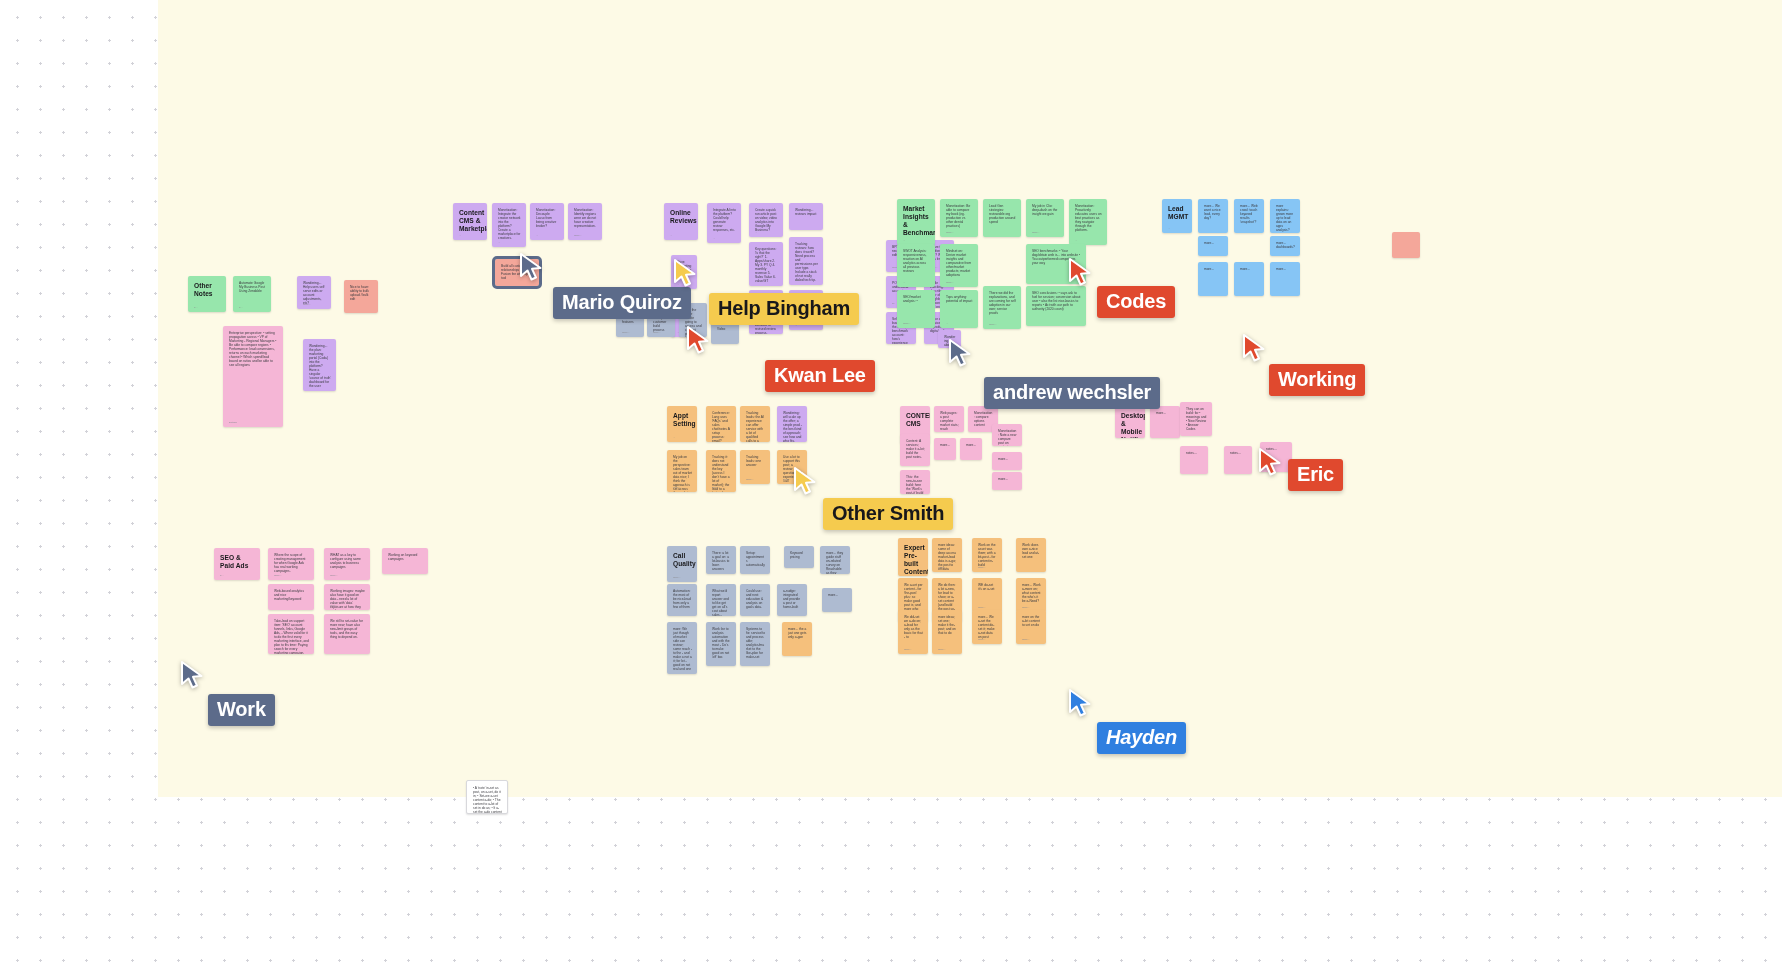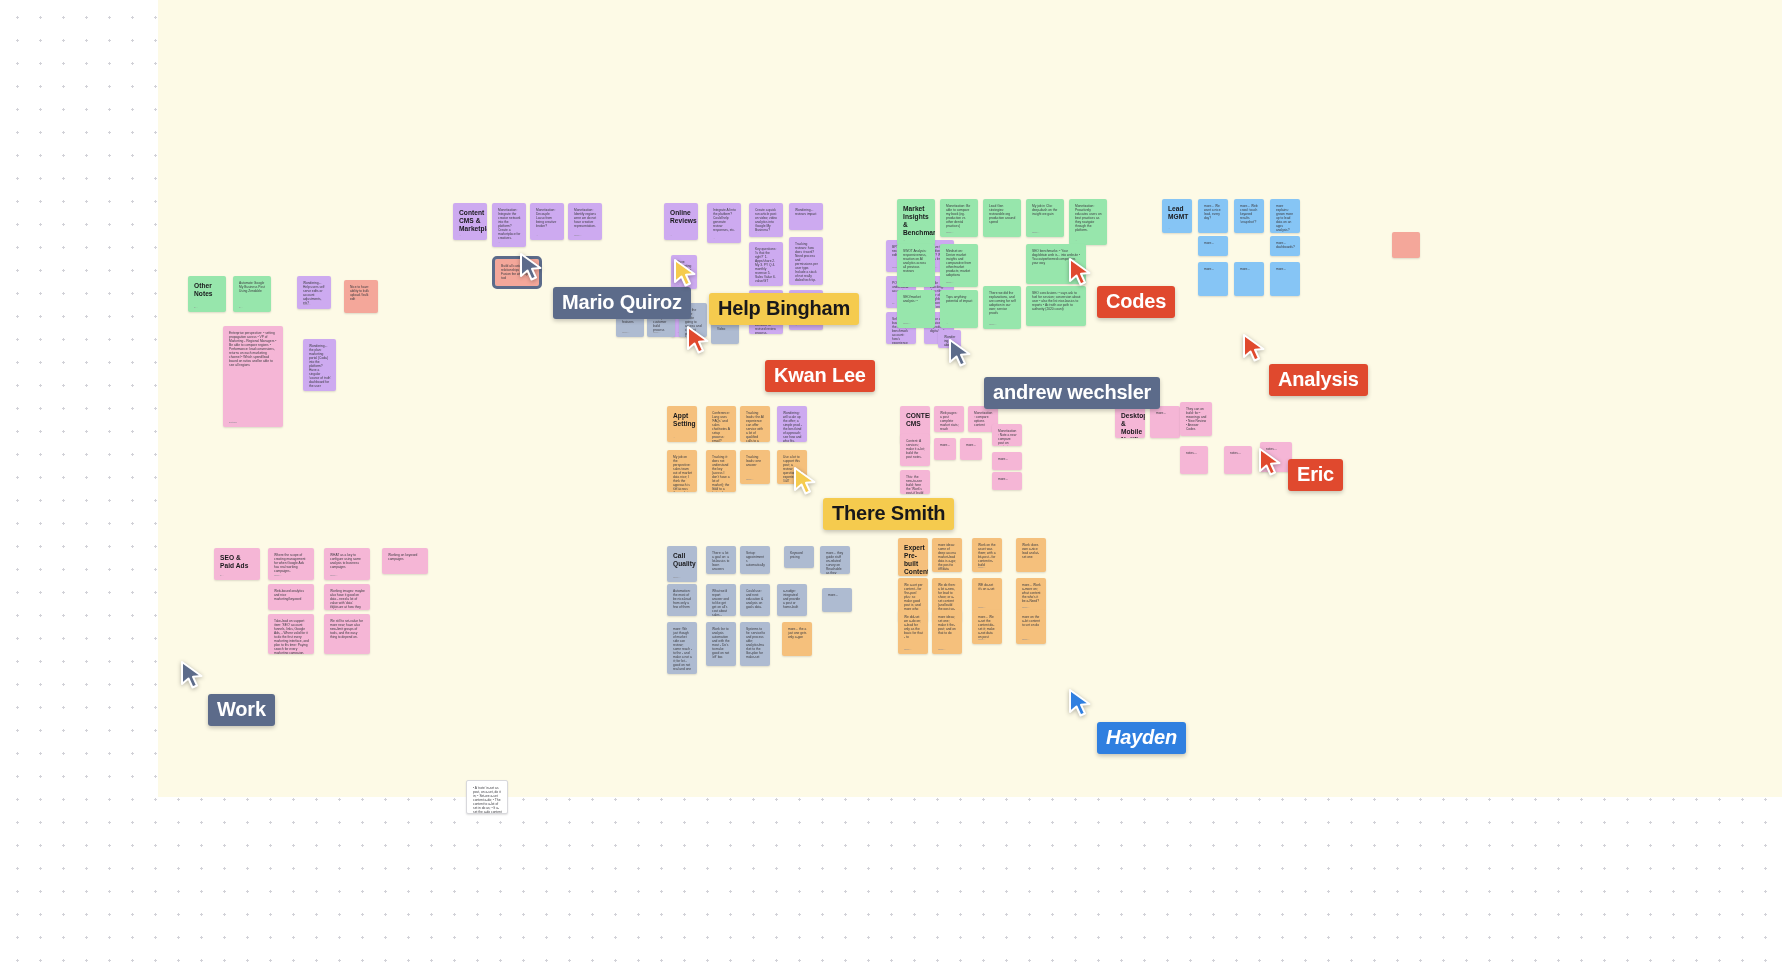--- a/index.html
+++ b/index.html
@@ -511,33 +511,33 @@
       <div class="cursor-wrap" style="left: 0px; top: 0px;">
         <svg width="26" height="30" viewBox="0 0 26 30" class="cursor-arrow" style="left: 948px; top: 338px;">
           <path d="M2,2 L2,24 L8.5,18.5 L12.5,27.5 L17,25.5 L13,16.8 L21.5,16 Z" fill="#5c6b8a" stroke="#ffffff" stroke-width="2" stroke-linejoin="round"></path>
         </svg>
         <div class="cursor-label sz-lg" style="left: 984px; top: 377px; background: rgb(92, 107, 138); color: rgb(255, 255, 255);">andrew wechsler</div>
       </div>
       <div class="cursor-wrap" style="left: 0px; top: 0px;">
         <svg width="26" height="30" viewBox="0 0 26 30" class="cursor-arrow" style="left: 1242px; top: 333px;">
           <path d="M2,2 L2,24 L8.5,18.5 L12.5,27.5 L17,25.5 L13,16.8 L21.5,16 Z" fill="#e0492e" stroke="#ffffff" stroke-width="2" stroke-linejoin="round"></path>
         </svg>
-        <div class="cursor-label sz-lg" style="left: 1269px; top: 364px; background: rgb(224, 73, 46); color: rgb(255, 255, 255);">Analysis</div>
+        <div class="cursor-label sz-lg" style="left: 1269px; top: 364px; background: rgb(224, 73, 46); color: rgb(255, 255, 255);">Working</div>
       </div>
       <div class="cursor-wrap" style="left: 0px; top: 0px;">
         <svg width="26" height="30" viewBox="0 0 26 30" class="cursor-arrow" style="left: 1258px; top: 447px;">
           <path d="M2,2 L2,24 L8.5,18.5 L12.5,27.5 L17,25.5 L13,16.8 L21.5,16 Z" fill="#e0492e" stroke="#ffffff" stroke-width="2" stroke-linejoin="round"></path>
         </svg>
         <div class="cursor-label sz-lg" style="left: 1288px; top: 459px; background: rgb(224, 73, 46); color: rgb(255, 255, 255);">Eric</div>
       </div>
       <div class="cursor-wrap" style="left: 0px; top: 0px;">
         <svg width="26" height="30" viewBox="0 0 26 30" class="cursor-arrow" style="left: 793px; top: 466px;">
           <path d="M2,2 L2,24 L8.5,18.5 L12.5,27.5 L17,25.5 L13,16.8 L21.5,16 Z" fill="#f5cb4e" stroke="#ffffff" stroke-width="2" stroke-linejoin="round"></path>
         </svg>
-        <div class="cursor-label sz-lg dark-text" style="left: 823px; top: 498px; background: rgb(245, 203, 78); color: rgb(24, 24, 27);">There Smith</div>
+        <div class="cursor-label sz-lg dark-text" style="left: 823px; top: 498px; background: rgb(245, 203, 78); color: rgb(24, 24, 27);">Other Smith</div>
       </div>
       <div class="cursor-wrap" style="left: 0px; top: 0px;">
         <svg width="26" height="30" viewBox="0 0 26 30" class="cursor-arrow" style="left: 180px; top: 660px;">
           <path d="M2,2 L2,24 L8.5,18.5 L12.5,27.5 L17,25.5 L13,16.8 L21.5,16 Z" fill="#5c6b8a" stroke="#ffffff" stroke-width="2" stroke-linejoin="round"></path>
         </svg>
         <div class="cursor-label sz-lg" style="left: 208px; top: 694px; background: rgb(92, 107, 138); color: rgb(255, 255, 255);">Work</div>
       </div>
       <div class="cursor-wrap" style="left: 0px; top: 0px;">
         <svg width="26" height="30" viewBox="0 0 26 30" class="cursor-arrow" style="left: 1068px; top: 688px;">
           <path d="M2,2 L2,24 L8.5,18.5 L12.5,27.5 L17,25.5 L13,16.8 L21.5,16 Z" fill="#2f7fe0" stroke="#ffffff" stroke-width="2" stroke-linejoin="round"></path>

